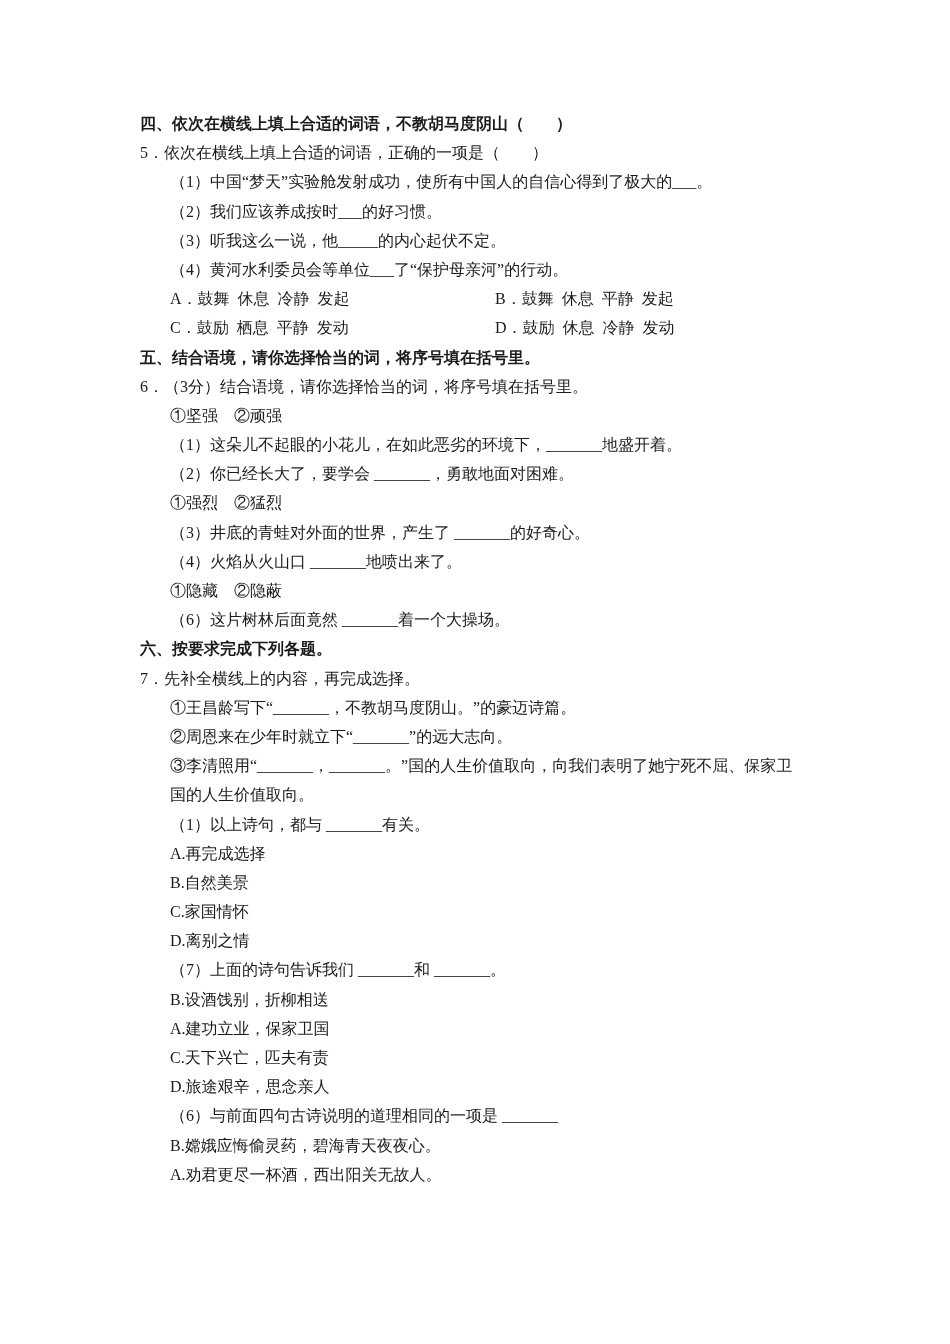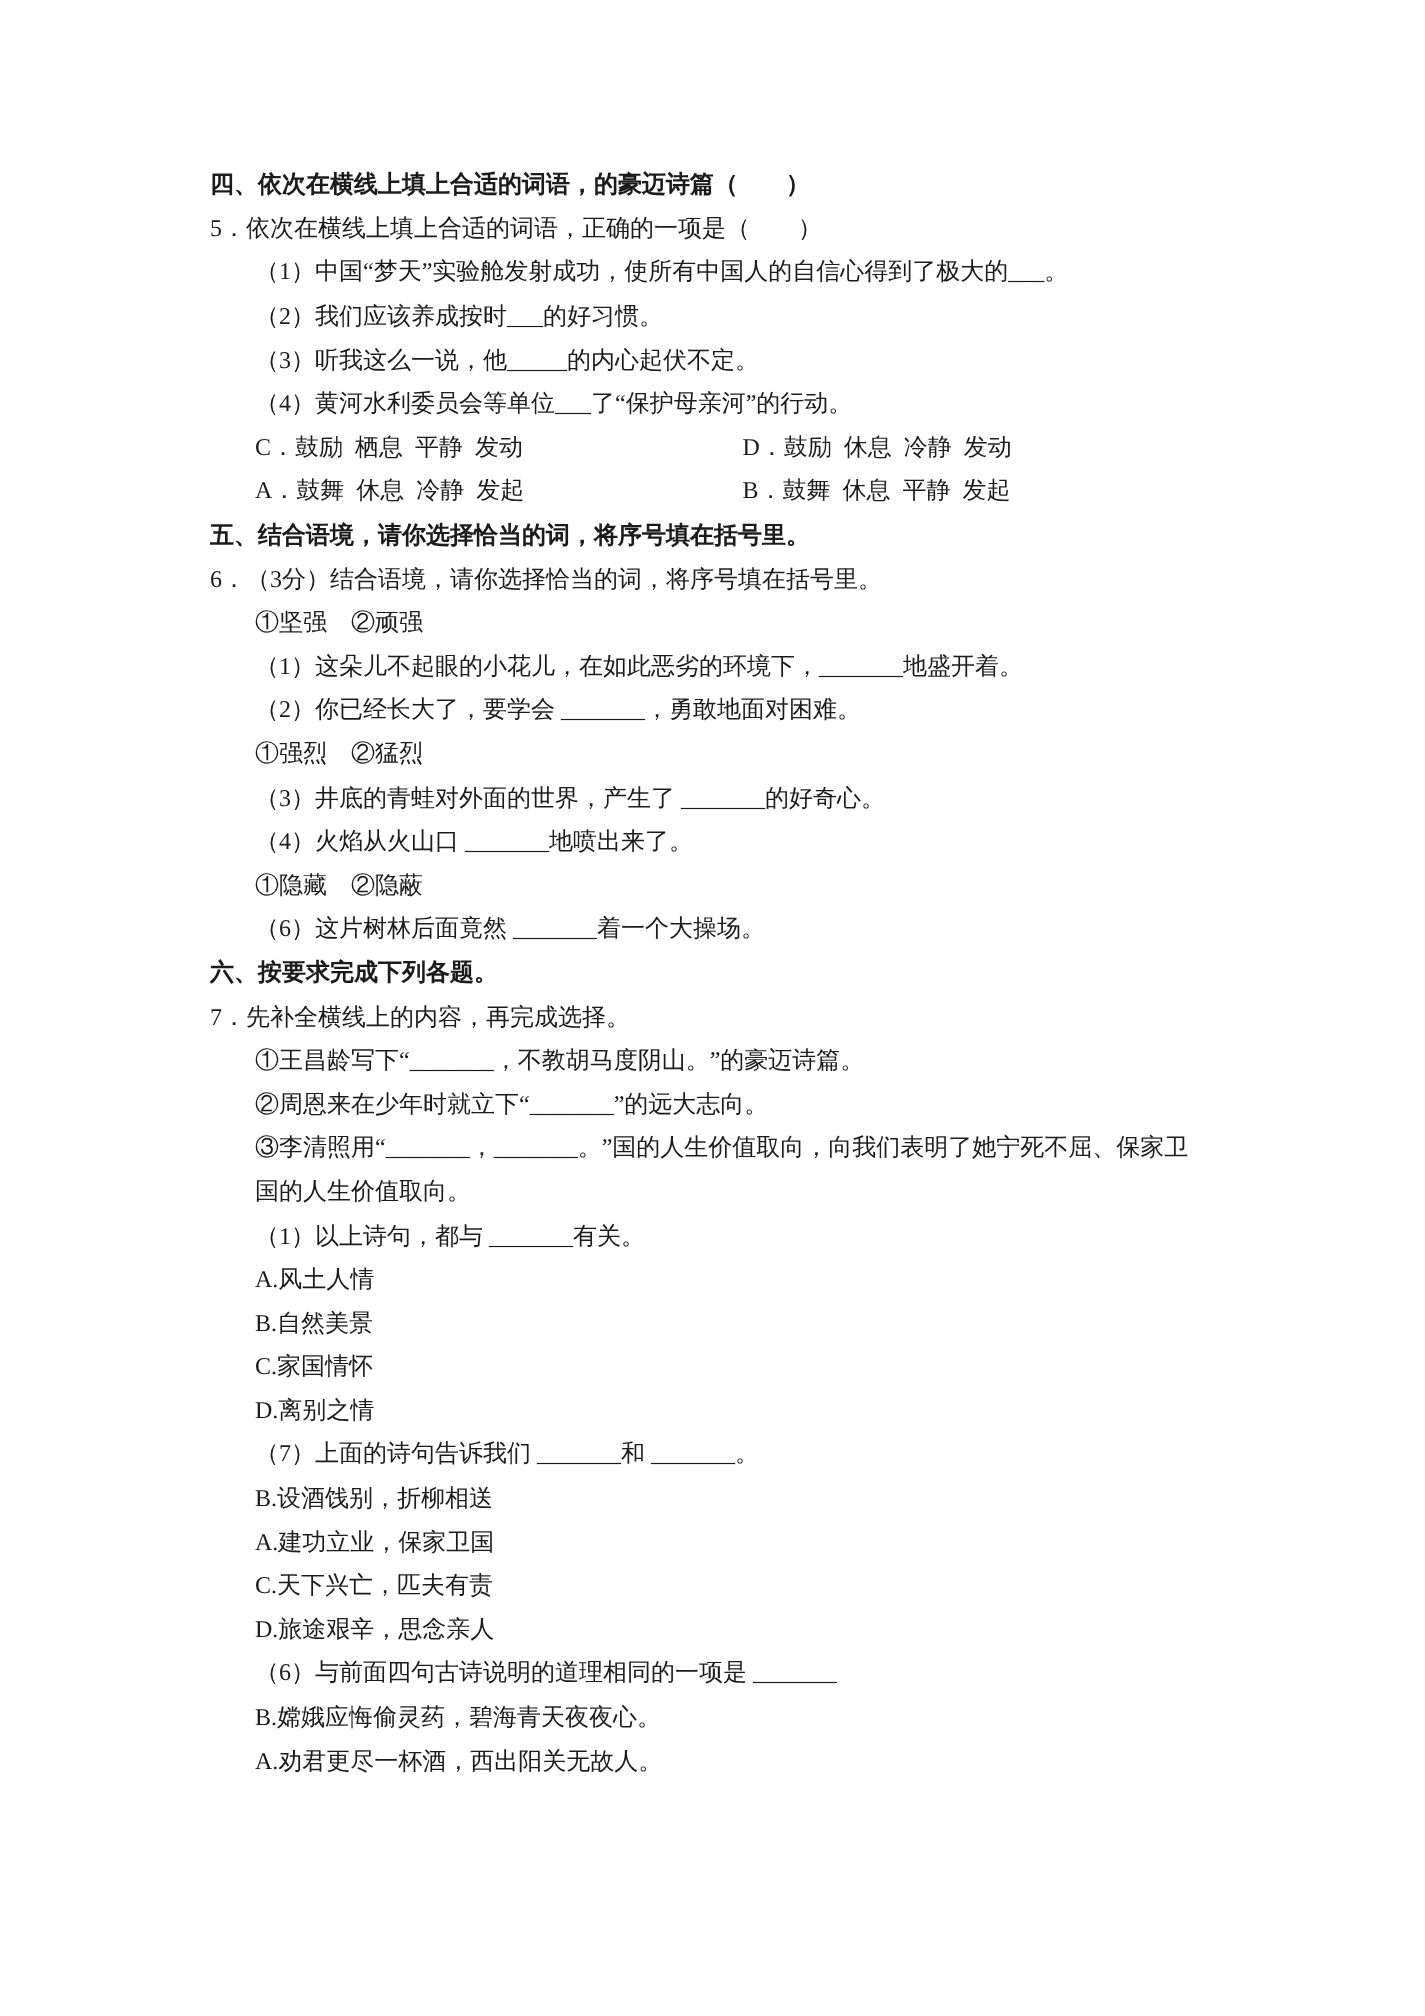--- a/index.html
+++ b/index.html
@@ -38,28 +38,28 @@
   }
   .cols .col2 {
     display: inline-block;
   }
 </style>
 </head>
 <body style="background: rgb(255, 255, 255); color: rgb(27, 27, 27);">
 
 <div class="doc">
     <div>
-      <div class="line bold">四、依次在横线上填上合适的词语，的豪迈诗篇（　　）</div>
+      <div class="line bold">四、依次在横线上填上合适的词语，不教胡马度阴山（　　）</div>
       <div class="line">5．依次在横线上填上合适的词语，正确的一项是（　　）</div>
       <div class="line ind">（1）中国“梦天”实验舱发射成功，使所有中国人的自信心得到了极大的___。</div>
       <div class="line ind">（2）我们应该养成按时___的好习惯。</div>
       <div class="line ind">（3）听我这么一说，他_____的内心起伏不定。</div>
       <div class="line ind">（4）黄河水利委员会等单位___了“保护母亲河”的行动。</div>
+      <div class="line ind cols"><span class="col1">A．鼓舞  休息  冷静  发起</span><span class="col2">B．鼓舞  休息  平静  发起</span></div>
       <div class="line ind cols"><span class="col1">C．鼓励  栖息  平静  发动</span><span class="col2">D．鼓励  休息  冷静  发动</span></div>
-      <div class="line ind cols"><span class="col1">A．鼓舞  休息  冷静  发起</span><span class="col2">B．鼓舞  休息  平静  发起</span></div>
     </div>
     <div>
       <div class="line bold">五、结合语境，请你选择恰当的词，将序号填在括号里。</div>
       <div class="line">6．（3分）结合语境，请你选择恰当的词，将序号填在括号里。</div>
       <div class="line ind">①坚强　②顽强</div>
       <div class="line ind">（1）这朵儿不起眼的小花儿，在如此恶劣的环境下，_______地盛开着。</div>
       <div class="line ind">（2）你已经长大了，要学会 _______，勇敢地面对困难。</div>
       <div class="line ind">①强烈　②猛烈</div>
       <div class="line ind">（3）井底的青蛙对外面的世界，产生了 _______的好奇心。</div>
       <div class="line ind">（4）火焰从火山口 _______地喷出来了。</div>
@@ -67,21 +67,21 @@
       <div class="line ind">（6）这片树林后面竟然 _______着一个大操场。</div>
     </div>
     <div>
       <div class="line bold">六、按要求完成下列各题。</div>
       <div class="line">7．先补全横线上的内容，再完成选择。</div>
       <div class="line ind">①王昌龄写下“_______，不教胡马度阴山。”的豪迈诗篇。</div>
       <div class="line ind">②周恩来在少年时就立下“_______”的远大志向。</div>
       <div class="line ind">③李清照用“_______，_______。”国的人生价值取向，向我们表明了她宁死不屈、保家卫</div>
       <div class="line ind">国的人生价值取向。</div>
       <div class="line ind">（1）以上诗句，都与 _______有关。</div>
-      <div class="line ind">A.风土人情</div>
+      <div class="line ind">A.再完成选择</div>
       <div class="line ind">B.自然美景</div>
       <div class="line ind">C.家国情怀</div>
       <div class="line ind">D.离别之情</div>
       <div class="line ind">（7）上面的诗句告诉我们 _______和 _______。</div>
       <div class="line ind">B.设酒饯别，折柳相送</div>
       <div class="line ind">A.建功立业，保家卫国</div>
       <div class="line ind">C.天下兴亡，匹夫有责</div>
       <div class="line ind">D.旅途艰辛，思念亲人</div>
       <div class="line ind">（6）与前面四句古诗说明的道理相同的一项是 _______</div>
       <div class="line ind">B.嫦娥应悔偷灵药，碧海青天夜夜心。</div>

